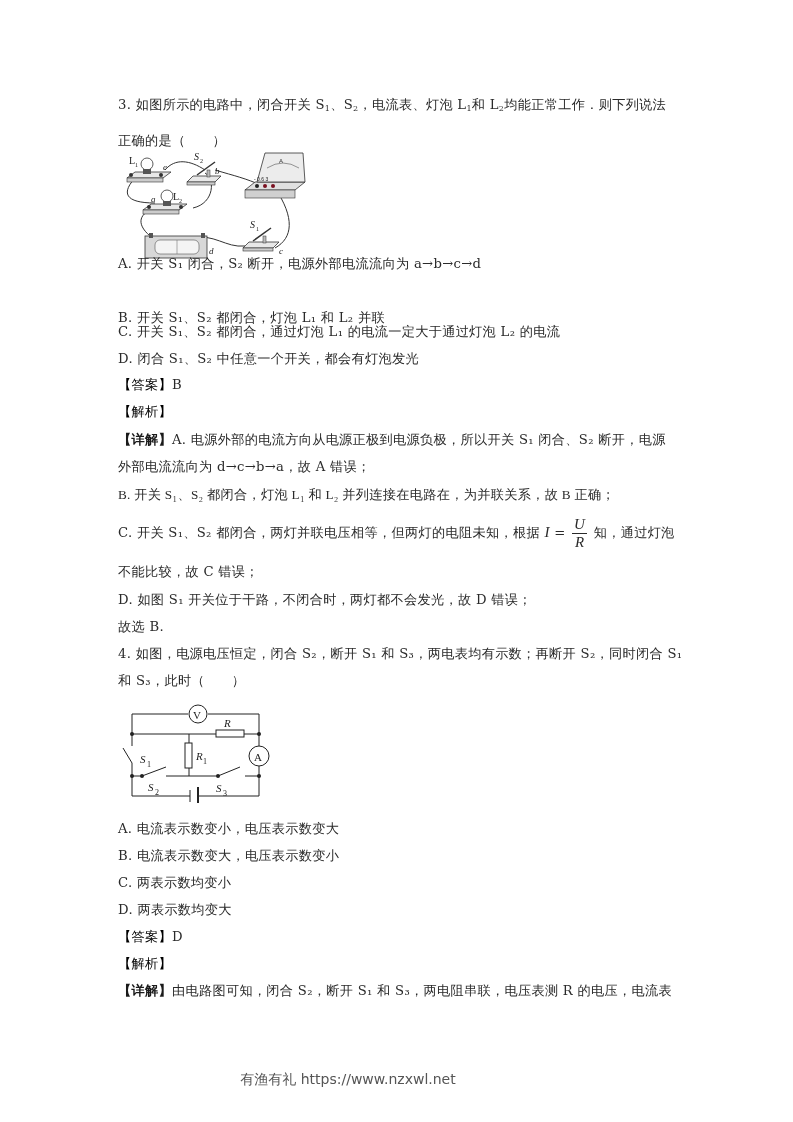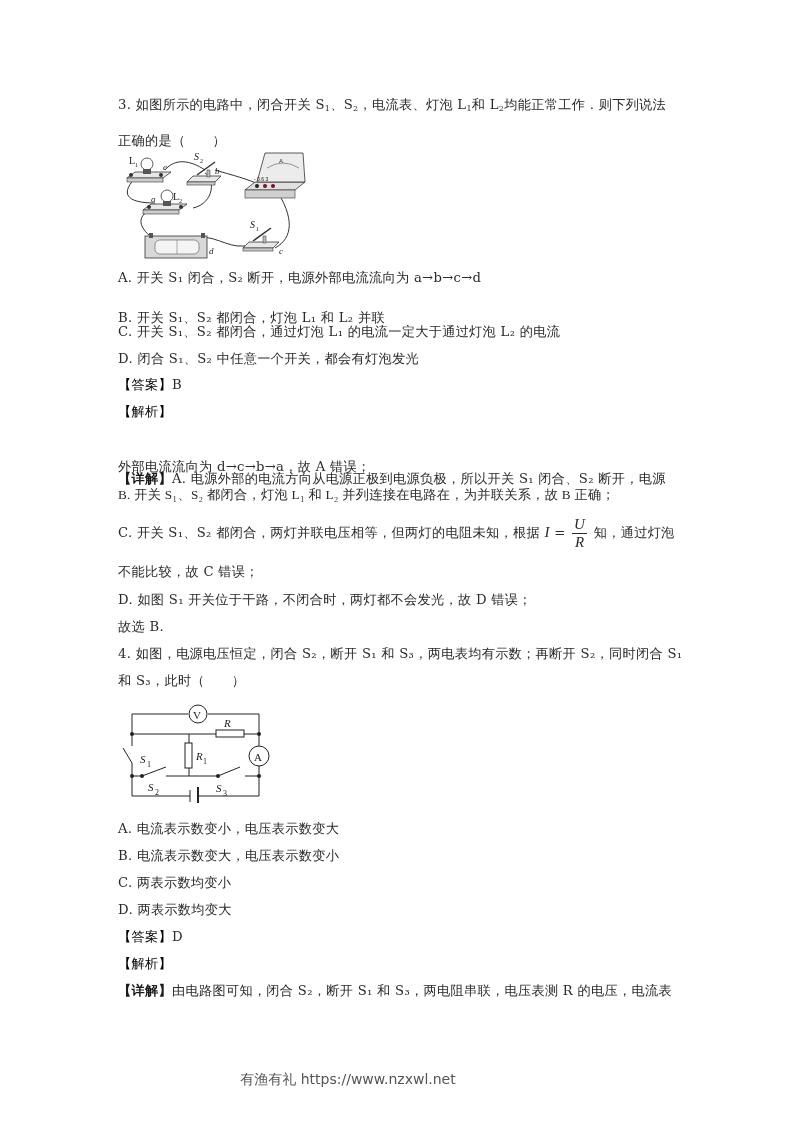--- a/index.html
+++ b/index.html
@@ -96,40 +96,40 @@
     <polygon points="128,100 158,100 164,94 134,94" fill="#e8e8e8" stroke="#333" stroke-width="0.8"></polygon>
     <rect x="128" y="100" width="30" height="3" fill="#ccc" stroke="#333" stroke-width="0.6"></rect>
     <line x1="138" y1="93" x2="156" y2="80" stroke="#333" stroke-width="1.5"></line>
     <rect x="148" y="88" width="3" height="7" fill="#bbb" stroke="#333" stroke-width="0.5"></rect>
   </g>
   <text x="135" y="80" font-size="10" font-style="italic" font-family="Liberation Serif, serif" fill="#222">S</text>
   <text x="141" y="83" font-size="6" font-family="Liberation Serif, serif" fill="#222">1</text>
   <text x="164" y="106" font-size="9" font-style="italic" font-family="Liberation Serif, serif" fill="#222">c</text>
 </svg>
 
-<div class="line" style="top:269px;">
+<div class="line" style="top:255px;">
   <span>A.</span>&nbsp;<span>开关 S₁ 闭合，S₂ 断开，电源外部电流流向为 a→b→c→d</span>
 </div>
 <div class="line" style="top:309px;">
   <span>B.</span>&nbsp;<span>开关 S₁、S₂ 都闭合，灯泡 L₁ 和 L₂ 并联</span>
 </div>
 <div class="line" style="top:323px;">
   <span>C.</span>&nbsp;<span>开关 S₁、S₂ 都闭合，通过灯泡 L₁ 的电流一定大于通过灯泡 L₂ 的电流</span>
 </div>
 <div class="line" style="top:350px;">
   <span>D.</span>&nbsp;<span>闭合 S₁、S₂ 中任意一个开关，都会有灯泡发光</span>
 </div>
 
 <div class="line" style="top:376px;">
   <span class="tag">【答案】</span><span>B</span>
 </div>
 <div class="line" style="top:403px;">
   <span class="tag">【解析】</span>
 </div>
-<div class="line" style="top:431px;margin-top:39px;">
+<div class="line" style="top:431px;">
   <span class="tag-b">【详解】</span><span>A. 电源外部的电流方向从电源正极到电源负极，所以开关 S₁ 闭合、S₂ 断开，电源</span>
 </div>
 <div class="line" style="top:458px;">外部电流流向为 d→c→b→a，故 A 错误；</div>
 <div class="line" style="top:486px;font-family:Liberation Serif, serif;">B. 开关 S₁、S₂ 都闭合，灯泡 L₁ 和 L₂ 并列连接在电路在，为并联关系，故 B 正确；</div>
 <div class="line" style="top:516px;">
   <span>C. 开关 S₁、S₂ 都闭合，两灯并联电压相等，但两灯的电阻未知，根据</span>
   <span class="ital">I</span><span> = </span><span class="frac"><span class="num">U</span><span class="den">R</span></span>
   <span>知，通过灯泡</span>
 </div>
 <div class="line" style="top:563px;">不能比较，故 C 错误；</div>

